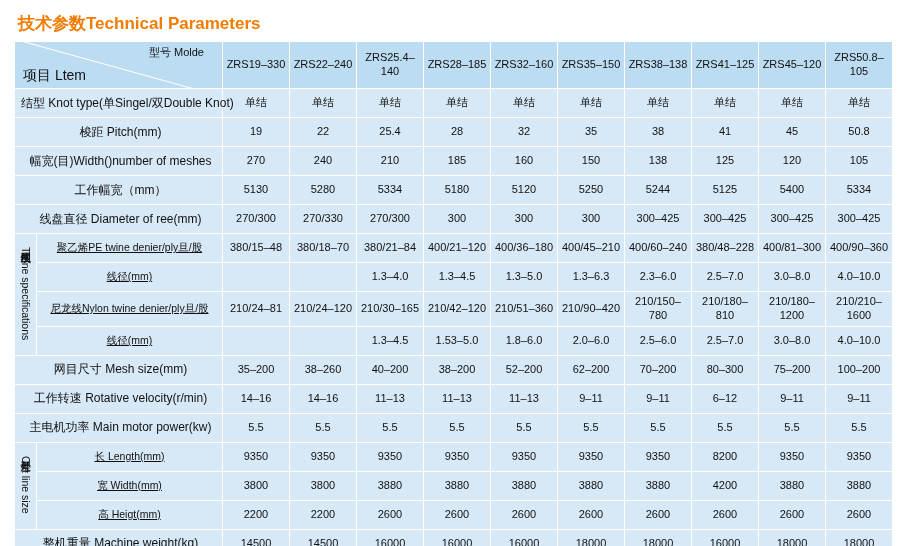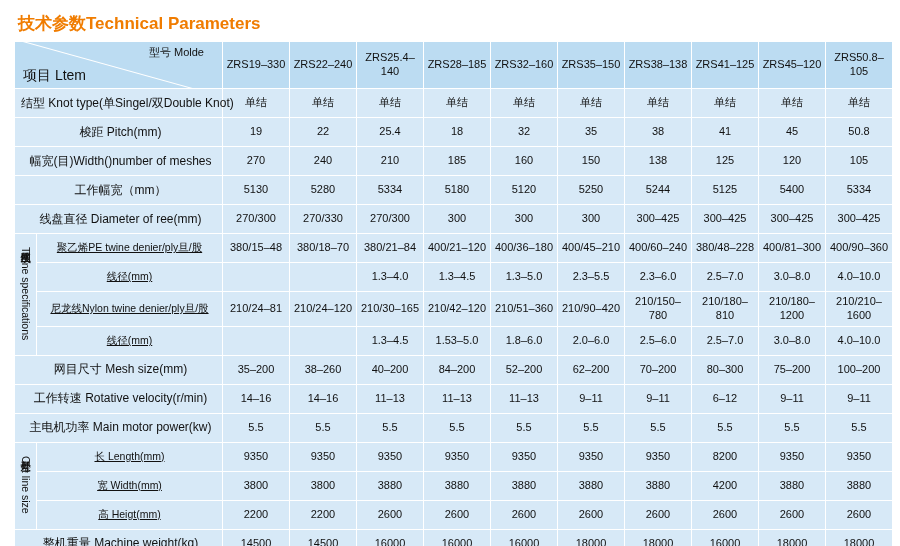--- a/index.html
+++ b/index.html
@@ -184,21 +184,21 @@
         <td>单结</td>
         <td>单结</td>
         <td>单结</td>
       </tr>
 
       <tr>
         <td class="label label-center" colspan="2">梭距 Pitch(mm)</td>
         <td>19</td>
         <td>22</td>
         <td>25.4</td>
-        <td>18</td>
+        <td>28</td>
         <td>32</td>
         <td>35</td>
         <td>38</td>
         <td>41</td>
         <td>45</td>
         <td>50.8</td>
       </tr>
 
       <tr>
         <td class="label label-center" colspan="2">幅宽(目)Width()number of meshes</td>
@@ -258,21 +258,21 @@
         <td>400/81–300</td>
         <td>400/90–360</td>
       </tr>
       <tr>
         <td class="sublabel">线径(mm)</td>
         <td></td>
         <td></td>
         <td>1.3–4.0</td>
         <td>1.3–4.5</td>
         <td>1.3–5.0</td>
-        <td>2.3–5.5</td>
+        <td>1.3–6.3</td>
         <td>2.3–6.0</td>
         <td>2.5–7.0</td>
         <td>3.0–8.0</td>
         <td>4.0–10.0</td>
       </tr>
       <tr>
         <td class="sublabel">尼龙线Nylon twine denier/ply旦/股</td>
         <td>210/24–81</td>
         <td>210/24–120</td>
         <td>210/30–165</td>
@@ -296,21 +296,21 @@
         <td>2.5–7.0</td>
         <td>3.0–8.0</td>
         <td>4.0–10.0</td>
       </tr>
 
       <tr>
         <td class="label label-center" colspan="2">网目尺寸 Mesh size(mm)</td>
         <td>35–200</td>
         <td>38–260</td>
         <td>40–200</td>
-        <td>84–200</td>
+        <td>38–200</td>
         <td>52–200</td>
         <td>62–200</td>
         <td>70–200</td>
         <td>80–300</td>
         <td>75–200</td>
         <td>100–200</td>
       </tr>
 
       <tr>
         <td class="label label-center" colspan="2">工作转速 Rotative velocity(r/min)</td>

